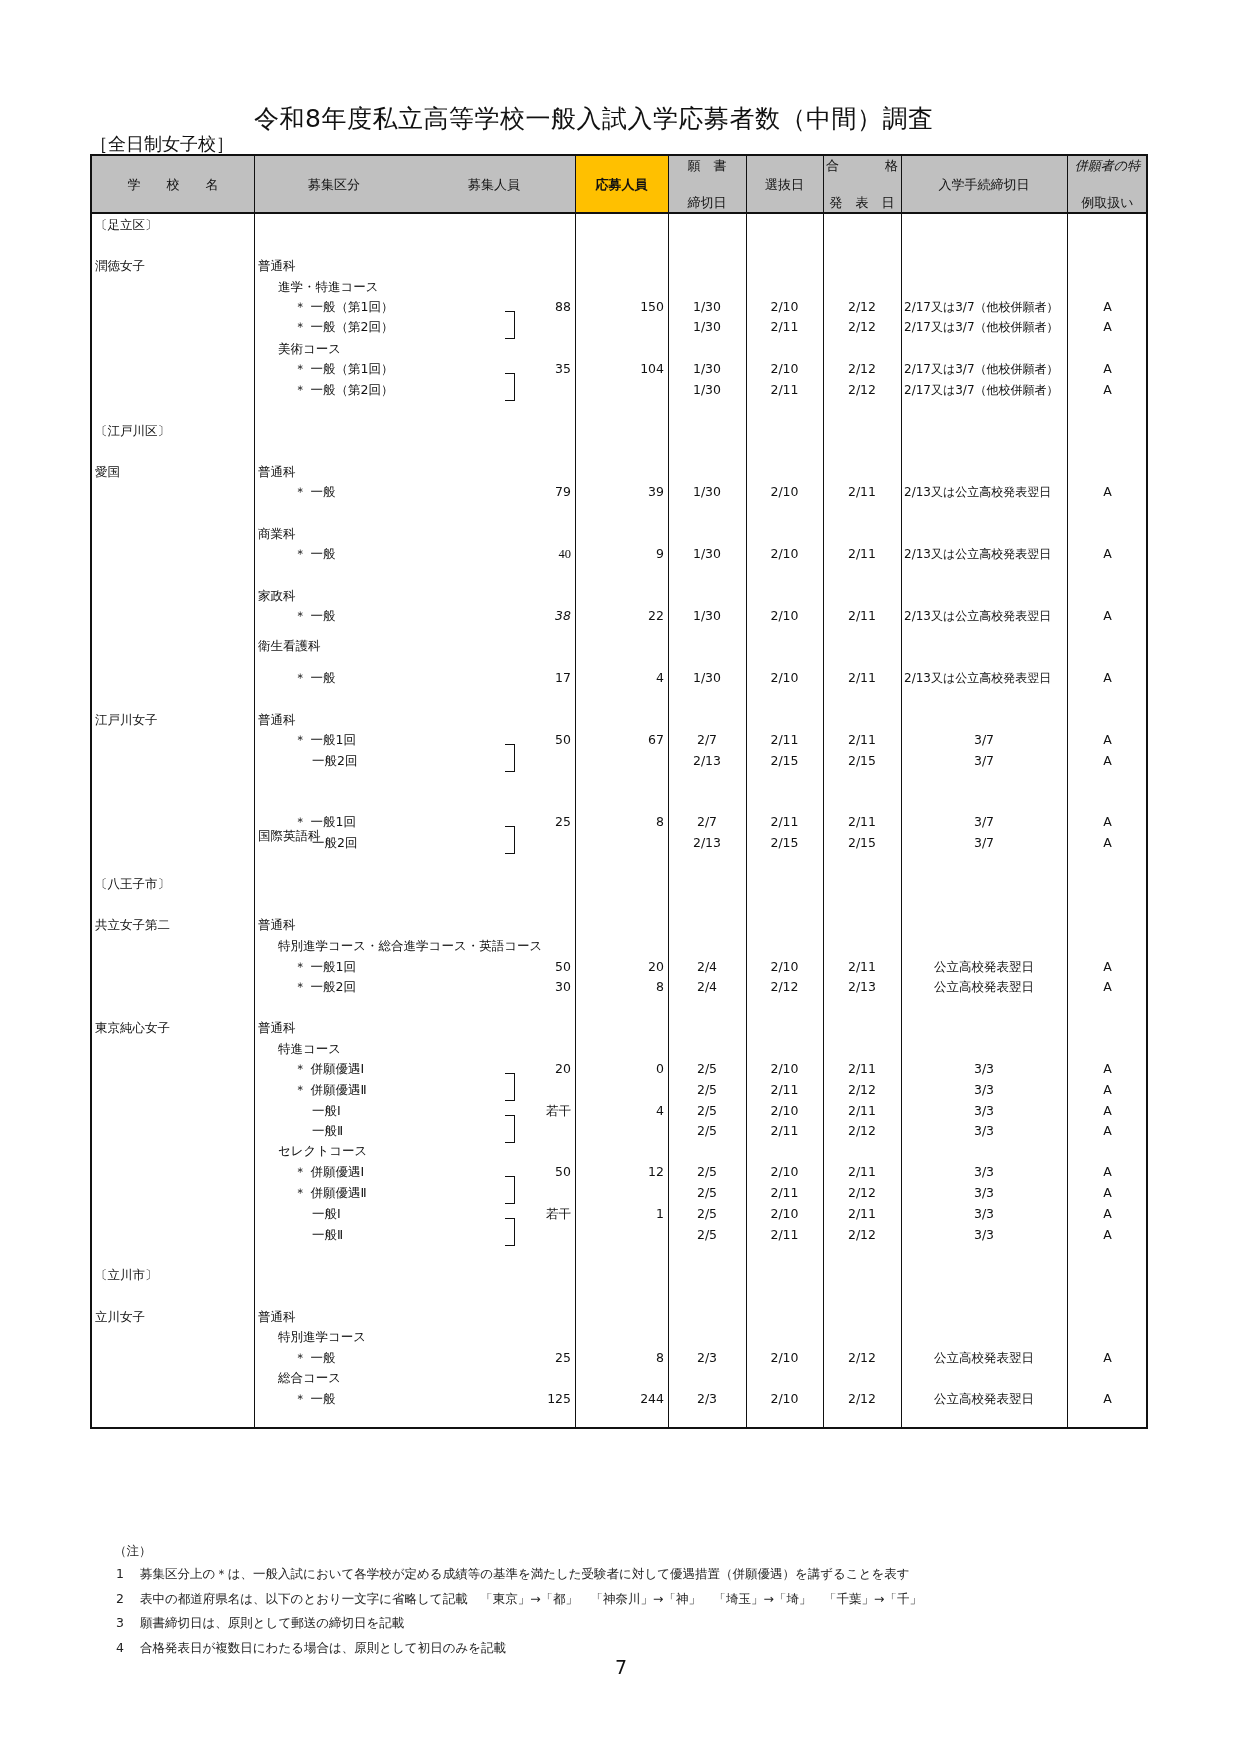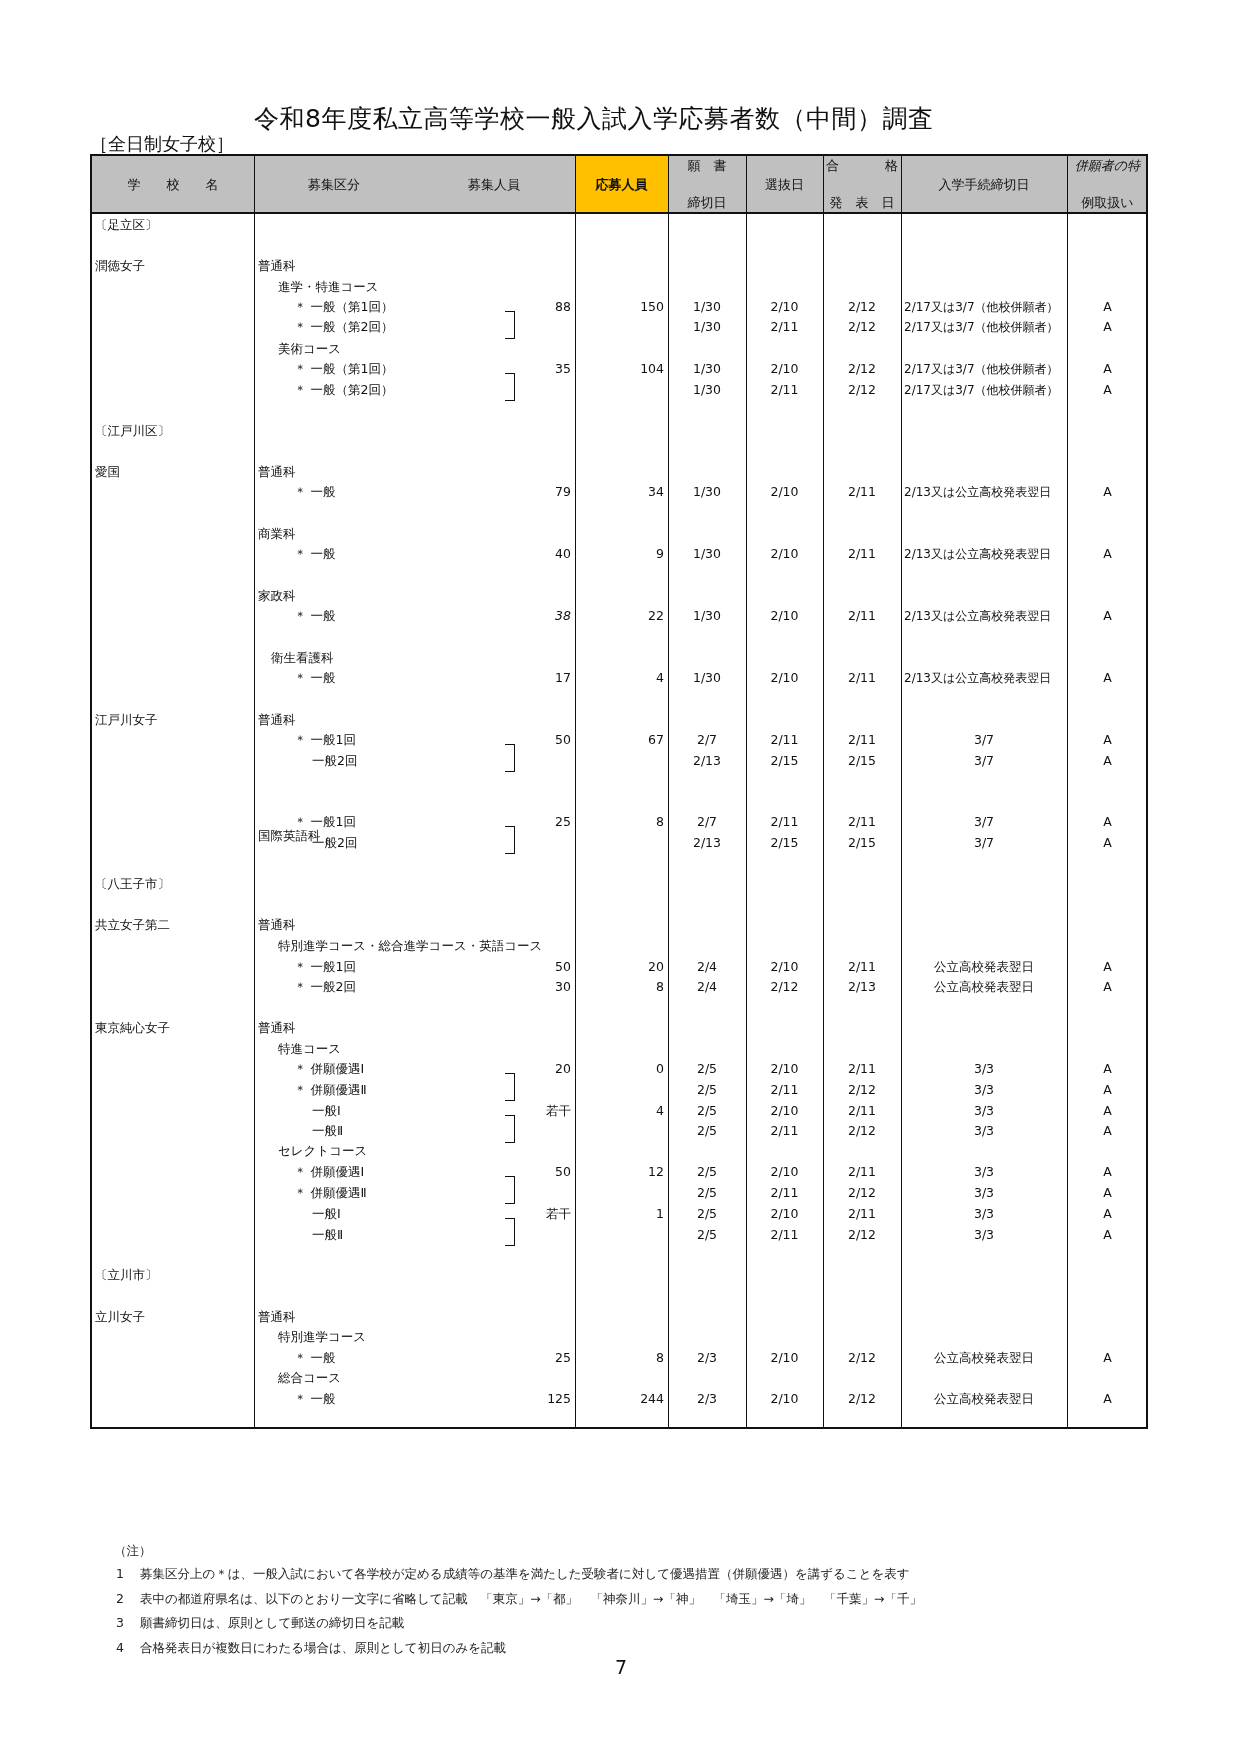--- a/index.html
+++ b/index.html
@@ -102,45 +102,45 @@
       <div class="cell ctr" style="left:576px;width:78px;top:226px;">1/30</div>
       <div class="cell ctr" style="left:654px;width:77px;top:226px;">2/11</div>
       <div class="cell ctr" style="left:731px;width:78px;top:226px;">2/12</div>
       <div class="cell " style="left:812px;top:226px;font-size:12px;">2/17又は3/7（他校併願者）</div>
       <div class="cell ctr" style="left:975px;width:81px;top:226px;">A</div>
       <div class="cell " style="left:3px;top:267px;">〔江戸川区〕</div>
       <div class="cell " style="left:3px;top:308px;">愛国</div>
       <div class="cell " style="left:166px;top:308px;">普通科</div>
       <div class="cell " style="left:202px;top:328px;">＊ 一般</div>
       <div class="cell num" style="left:400px;width:79px;top:328px;">79</div>
-      <div class="cell num" style="left:483px;width:89px;top:328px;">34</div>
+      <div class="cell num" style="left:483px;width:89px;top:328px;">39</div>
       <div class="cell ctr" style="left:576px;width:78px;top:328px;">1/30</div>
       <div class="cell ctr" style="left:654px;width:77px;top:328px;">2/10</div>
       <div class="cell ctr" style="left:731px;width:78px;top:328px;">2/11</div>
       <div class="cell " style="left:812px;top:328px;font-size:12px;">2/13又は公立高校発表翌日</div>
       <div class="cell ctr" style="left:975px;width:81px;top:328px;">A</div>
       <div class="cell " style="left:166px;top:370px;">商業科</div>
       <div class="cell " style="left:202px;top:390px;">＊ 一般</div>
-      <div class="cell num" style="left:400px;width:79px;top:390px;">40</div>
+      <div class="cell num" style="left:400px;width:79px;top:390px;font-family:Liberation Serif, serif;">40</div>
       <div class="cell num" style="left:483px;width:89px;top:390px;">9</div>
       <div class="cell ctr" style="left:576px;width:78px;top:390px;">1/30</div>
       <div class="cell ctr" style="left:654px;width:77px;top:390px;">2/10</div>
       <div class="cell ctr" style="left:731px;width:78px;top:390px;">2/11</div>
       <div class="cell " style="left:812px;top:390px;font-size:12px;">2/13又は公立高校発表翌日</div>
       <div class="cell ctr" style="left:975px;width:81px;top:390px;">A</div>
       <div class="cell " style="left:166px;top:432px;">家政科</div>
       <div class="cell " style="left:202px;top:452px;">＊ 一般</div>
       <div class="cell num" style="left:400px;width:79px;top:452px;font-style:italic;">38</div>
       <div class="cell num" style="left:483px;width:89px;top:452px;">22</div>
       <div class="cell ctr" style="left:576px;width:78px;top:452px;">1/30</div>
       <div class="cell ctr" style="left:654px;width:77px;top:452px;">2/10</div>
       <div class="cell ctr" style="left:731px;width:78px;top:452px;">2/11</div>
       <div class="cell " style="left:812px;top:452px;font-size:12px;">2/13又は公立高校発表翌日</div>
       <div class="cell ctr" style="left:975px;width:81px;top:452px;">A</div>
-      <div class="cell " style="left:166px;top:494px;margin-left:13px;">衛生看護科</div>
+      <div class="cell " style="left:166px;top:482px;">衛生看護科</div>
       <div class="cell " style="left:202px;top:514px;">＊ 一般</div>
       <div class="cell num" style="left:400px;width:79px;top:514px;">17</div>
       <div class="cell num" style="left:483px;width:89px;top:514px;">4</div>
       <div class="cell ctr" style="left:576px;width:78px;top:514px;">1/30</div>
       <div class="cell ctr" style="left:654px;width:77px;top:514px;">2/10</div>
       <div class="cell ctr" style="left:731px;width:78px;top:514px;">2/11</div>
       <div class="cell " style="left:812px;top:514px;font-size:12px;">2/13又は公立高校発表翌日</div>
       <div class="cell ctr" style="left:975px;width:81px;top:514px;">A</div>
       <div class="cell " style="left:3px;top:556px;">江戸川女子</div>
       <div class="cell " style="left:166px;top:556px;">普通科</div>

